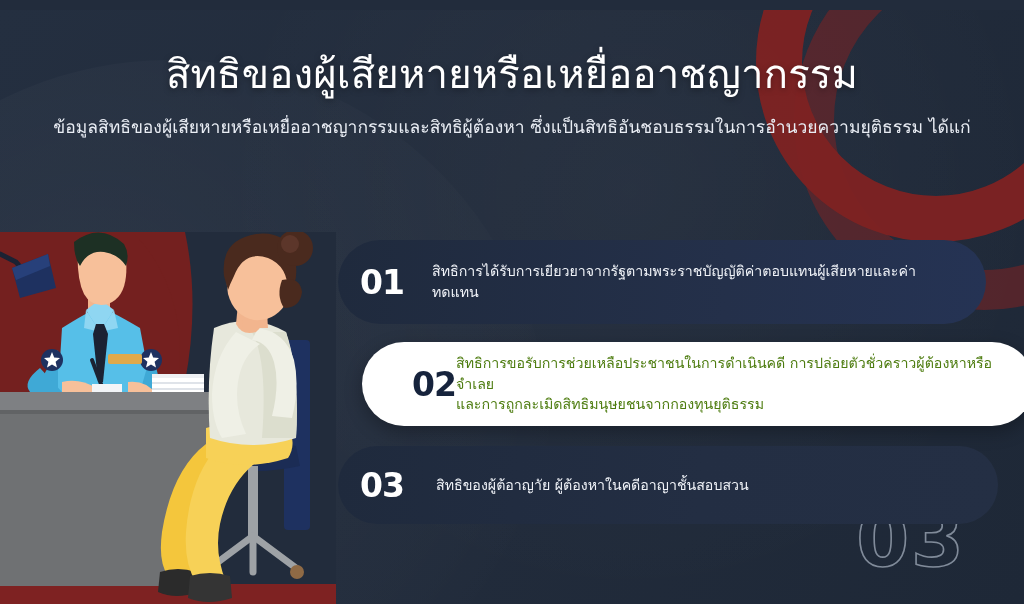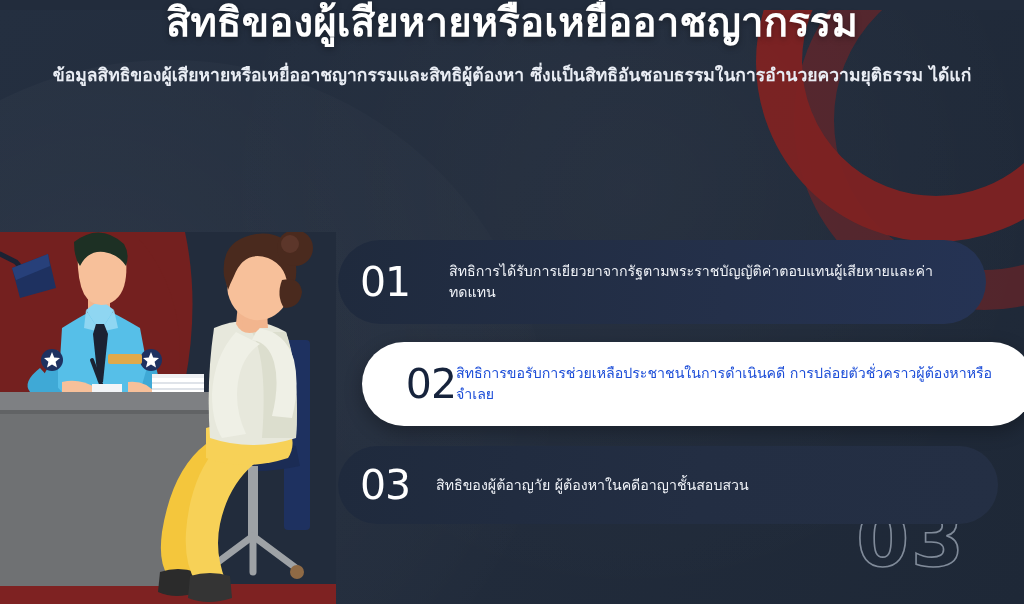--- a/index.html
+++ b/index.html
@@ -23,44 +23,44 @@
   .topbar{position:absolute;left:0;top:0;width:1024px;height:10px;background:#222c3c;}
   .watermark{position:absolute;right:58px;bottom:26px;font-size:76px;font-weight:700;letter-spacing:2px;
     color:transparent;-webkit-text-stroke:1.6px rgba(210,220,235,.55);
     font-family:"DejaVu Sans","Liberation Sans",sans-serif;line-height:1;}
 
   
   .illus{position:absolute;left:0;top:232px;width:336px;height:372px;overflow:hidden;}
 
   
   .hdr{position:absolute;left:0;top:0;width:1024px;text-align:center;z-index:6;}
-  .title{margin:0;color:#ffffff;font-size:40px;line-height:1.14;font-weight:700;
+  .title{margin:0;padding-top:52px;color:#ffffff;font-size:40px;line-height:1.14;font-weight:400;
     letter-spacing:.2px;text-shadow:0 2px 6px rgba(0,0,0,.35);}
   .title .l2{display:block;}
-  .subtitle{margin:18px 0 12px;color:#e9edf4;font-size:17.5px;line-height:1.3;font-weight:700;white-space:nowrap;}
+  .subtitle{margin:18px 0 12px;color:#e9edf4;font-size:17.5px;line-height:1.3;font-weight:400;white-space:nowrap;}
 
   
   .cards{position:absolute;left:0;top:240px;width:1024px;z-index:5;}
   .card{position:relative;display:flex;align-items:center;box-sizing:border-box;}
-  .card .num{font-size:41px;font-weight:400;line-height:1;letter-spacing:-1px;flex:0 0 auto;}
+  .card .num{font-size:33px;font-weight:700;line-height:1;letter-spacing:-1px;flex:0 0 auto;}
   .card .txt{font-size:14.2px;line-height:1.45;font-weight:500;}
   .card .txt .ln{display:block;}
 
   
   .card-1{margin-left:338px;width:648px;height:84px;border-radius:42px;
     background:linear-gradient(95deg,#1f2a3d 0%,#24304a 60%,#253354 100%);
     padding:0 26px 0 22px;}
   .card-1 .num{color:#ffffff;width:72px;text-align:left;}
-  .card-1 .txt{color:#f0f3f8;margin-left:17px;}
+  .card-1 .txt{color:#f0f3f8;}
 
   
   .card-2{margin-left:362px;width:672px;height:84px;border-radius:42px;margin-top:18px;
     background:#ffffff;padding:0 26px 0 22px;box-shadow:0 6px 18px rgba(0,0,0,.28);}
   .card-2 .num{color:#16233c;width:72px;text-align:right;}
-  .card-2 .txt{color:#1d4ed8;}
+  .card-2 .txt{color:#4d7c0f;}
 
   
   .card-3{margin-left:338px;width:660px;height:78px;border-radius:40px;margin-top:20px;
     background:linear-gradient(95deg,#1f2a3d 0%,#232e43 55%,#242f44 100%);
     padding:0 26px 0 22px;}
   .card-3 .num{color:#ffffff;width:76px;text-align:left;}
   .card-3 .txt{color:#f0f3f8;}
 
   svg{display:block;}
 </style>
@@ -195,20 +195,21 @@
       <div class="num">01</div>
       <div class="txt">
         <span class="ln">สิทธิการได้รับการเยียวยาจากรัฐตามพระราชบัญญัติค่าตอบแทนผู้เสียหายและค่าทดแทน</span>
       </div>
     </div>
 
     <div class="card card-2">
       <div class="num">02</div>
       <div class="txt">
         <span class="ln">สิทธิการขอรับการช่วยเหลือประชาชนในการดำเนินคดี การปล่อยตัวชั่วคราวผู้ต้องหาหรือจำเลย</span>
+        <span class="ln">และการถูกละเมิดสิทธิมนุษยชนจากกองทุนยุติธรรม</span>
       </div>
     </div>
 
     <div class="card card-3">
       <div class="num">03</div>
       <div class="txt">
         <span class="ln">สิทธิของผู้ต้อาญาัย ผู้ต้องหาในคดีอาญาชั้นสอบสวน</span>
       </div>
     </div>
 

